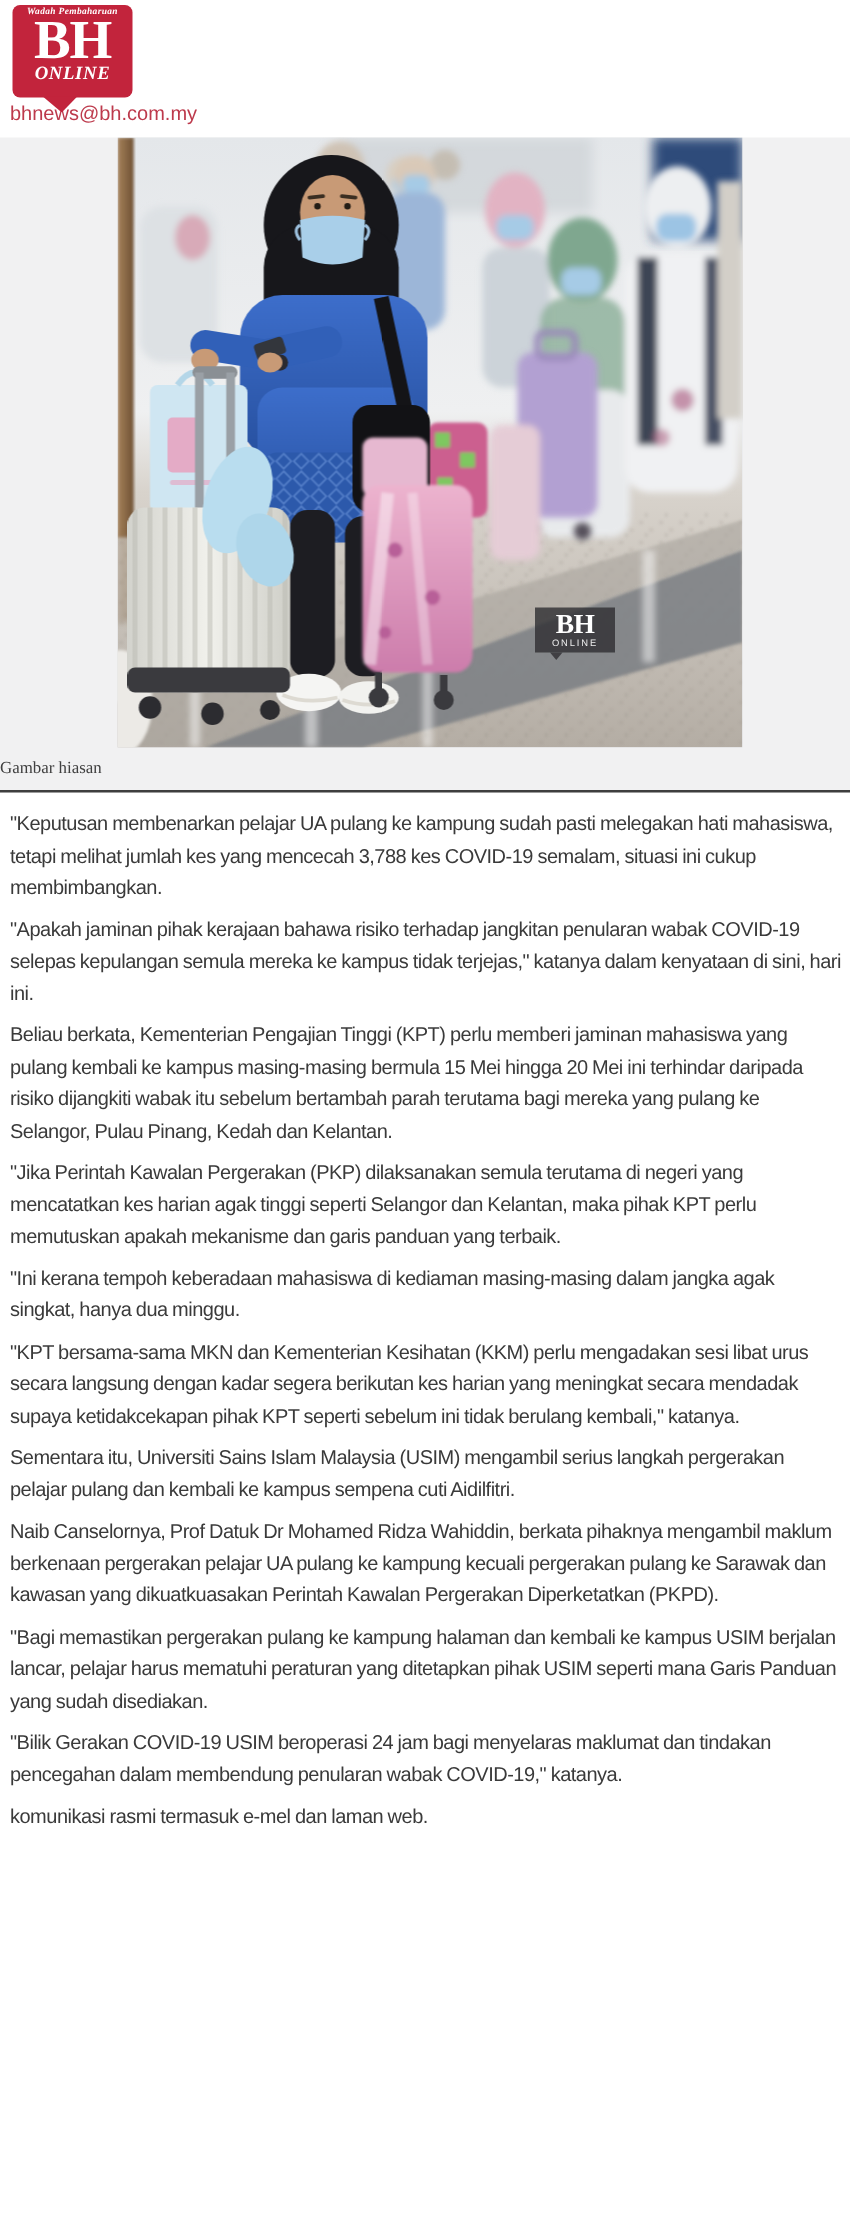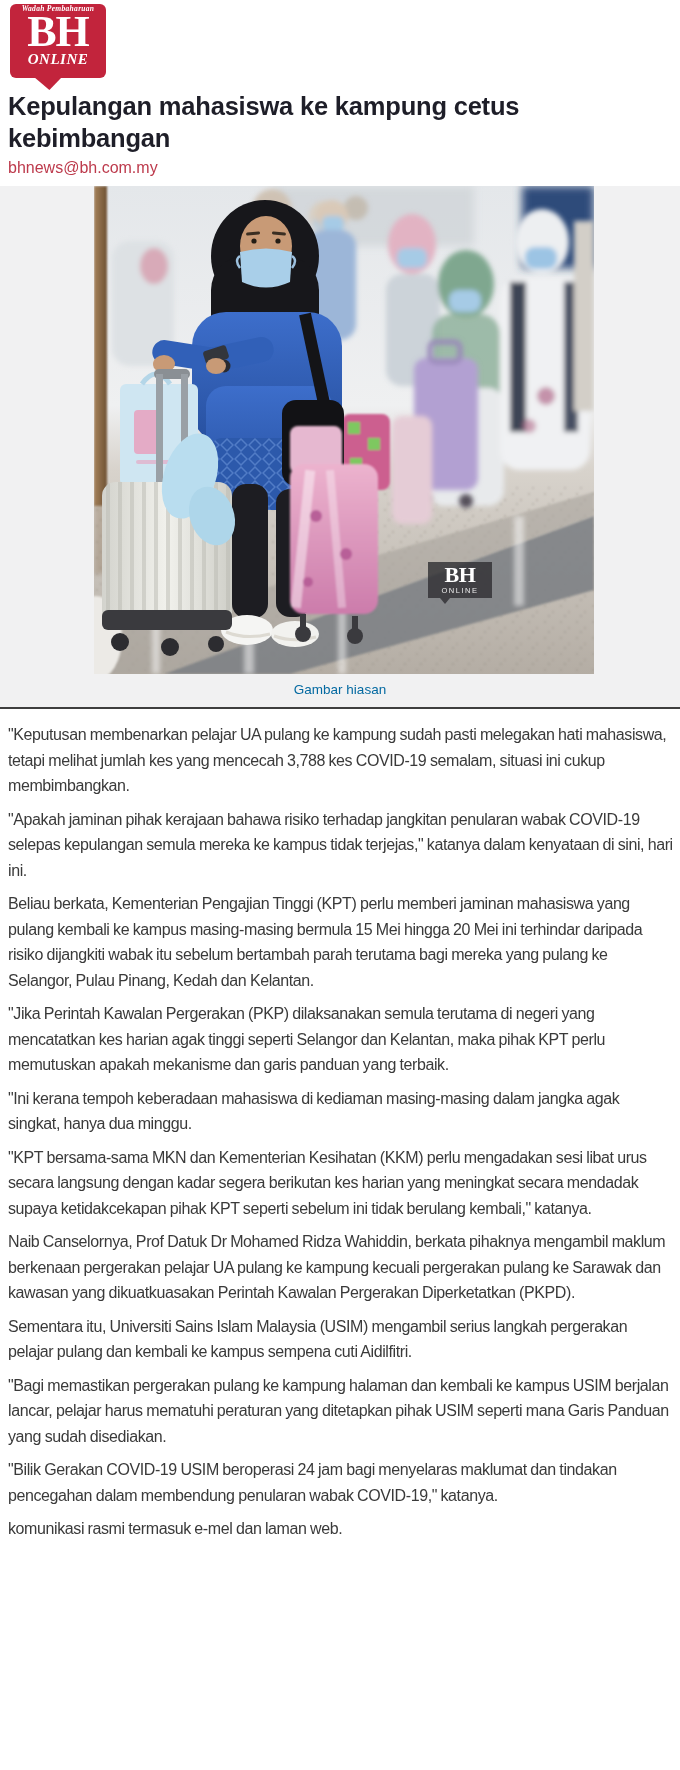--- a/index.html
+++ b/index.html
@@ -23,21 +23,21 @@
 
   h1{margin:12px 0 0;max-width:545px;font-size:25.5px;line-height:32px;font-weight:700;color:var(--headline);letter-spacing:-.2px;}
   .byline{margin-top:7px;font-size:15px;color:#3d3d3d;}
   .byline a{color:var(--link-red);text-decoration:none;cursor:pointer;}
   .email{display:inline-block;margin-top:5px;font-size:16px;color:var(--link-red);text-decoration:none;cursor:pointer;}
 
   
   figure{margin:9px 0 0;background:#f1f1f2;border-bottom:2px solid #3e3e3e;}
   .photo{position:relative;width:500px;height:488px;margin-left:94px;margin-top:5px;overflow:hidden;background:#e8eaec;}
   .photo svg{display:block;}
-  figcaption{text-align:center;font-size:13.5px;color:#0369a1;padding:8px 0 10px;}
+  figcaption{font-size:13.5px;color:#404040;padding:8px 0 10px;font-family:Liberation Serif, serif;}
 
   .watermark{position:absolute;left:334px;top:376px;width:64px;padding:2px 0 3px;background:rgba(44,44,48,.78);color:#fff;text-align:center;line-height:1;}
   .watermark .wm-bh{display:block;font-family:"Liberation Serif",serif;font-weight:700;font-size:22px;letter-spacing:-.5px;}
   .watermark .wm-online{display:block;font-size:7.5px;letter-spacing:1.5px;margin-top:1px;opacity:.9;}
   .watermark:after{content:"";position:absolute;left:12px;bottom:-6px;border-left:5px solid transparent;border-right:5px solid transparent;border-top:6px solid rgba(44,44,48,.78);}
 
   
   article{padding:13px 6px 16px 8px;font-size:16px;line-height:25.5px;color:var(--body-text);letter-spacing:-.4px;word-spacing:-.5px;}
   article p{margin:0 0 8px;}
 </style>
@@ -47,21 +47,20 @@
 <div class="page">
 
   <header>
     <div class="logo">
       <div class="logo-tagline">Wadah Pembaharuan</div>
       <div class="logo-name">BH</div>
       <div class="logo-sub">ONLINE</div>
       <div class="logo-tail"></div>
     </div>
 
-    <h1>Kepulangan mahasiswa ke kampung cetus kebimbangan</h1>
 
     <a class="email">bhnews@bh.com.my</a>
   </header>
 
   <figure>
     <div class="photo">
 
       <svg viewBox="0 0 500 488" width="500" height="488" aria-hidden="true">
         <defs>
           <linearGradient id="bg" x1="0" y1="0" x2="0" y2="1">
@@ -248,20 +247,20 @@
     <figcaption>Gambar hiasan</figcaption>
   </figure>
 
   <article>
       <p>"Keputusan membenarkan pelajar UA pulang ke kampung sudah pasti melegakan hati mahasiswa, tetapi melihat jumlah kes yang mencecah 3,788 kes COVID-19 semalam, situasi ini cukup membimbangkan.</p>
       <p>"Apakah jaminan pihak kerajaan bahawa risiko terhadap jangkitan penularan wabak COVID-19 selepas kepulangan semula mereka ke kampus tidak terjejas," katanya dalam kenyataan di sini, hari ini.</p>
       <p>Beliau berkata, Kementerian Pengajian Tinggi (KPT) perlu memberi jaminan mahasiswa yang pulang kembali ke kampus masing-masing bermula 15 Mei hingga 20 Mei ini terhindar daripada risiko dijangkiti wabak itu sebelum bertambah parah terutama bagi mereka yang pulang ke Selangor, Pulau Pinang, Kedah dan Kelantan.</p>
       <p>"Jika Perintah Kawalan Pergerakan (PKP) dilaksanakan semula terutama di negeri yang mencatatkan kes harian agak tinggi seperti Selangor dan Kelantan, maka pihak KPT perlu memutuskan apakah mekanisme dan garis panduan yang terbaik.</p>
       <p>"Ini kerana tempoh keberadaan mahasiswa di kediaman masing-masing dalam jangka agak singkat, hanya dua minggu.</p>
       <p>"KPT bersama-sama MKN dan Kementerian Kesihatan (KKM) perlu mengadakan sesi libat urus secara langsung dengan kadar segera berikutan kes harian yang meningkat secara mendadak supaya ketidakcekapan pihak KPT seperti sebelum ini tidak berulang kembali," katanya.</p>
+      <p>Sementara itu, Universiti Sains Islam Malaysia (USIM) mengambil serius langkah pergerakan pelajar pulang dan kembali ke kampus sempena cuti Aidilfitri.</p>
       <p>Naib Canselornya, Prof Datuk Dr Mohamed Ridza Wahiddin, berkata pihaknya mengambil maklum berkenaan pergerakan pelajar UA pulang ke kampung kecuali pergerakan pulang ke Sarawak dan kawasan yang dikuatkuasakan Perintah Kawalan Pergerakan Diperketatkan (PKPD).</p>
-      <p>Sementara itu, Universiti Sains Islam Malaysia (USIM) mengambil serius langkah pergerakan pelajar pulang dan kembali ke kampus sempena cuti Aidilfitri.</p>
       <p>"Bagi memastikan pergerakan pulang ke kampung halaman dan kembali ke kampus USIM berjalan lancar, pelajar harus mematuhi peraturan yang ditetapkan pihak USIM seperti mana Garis Panduan yang sudah disediakan.</p>
       <p>"Bilik Gerakan COVID-19 USIM beroperasi 24 jam bagi menyelaras maklumat dan tindakan pencegahan dalam membendung penularan wabak COVID-19," katanya.</p>
       <p>komunikasi rasmi termasuk e-mel dan laman web.</p>
     </article>
 
 </div>
 
 </body></html>

